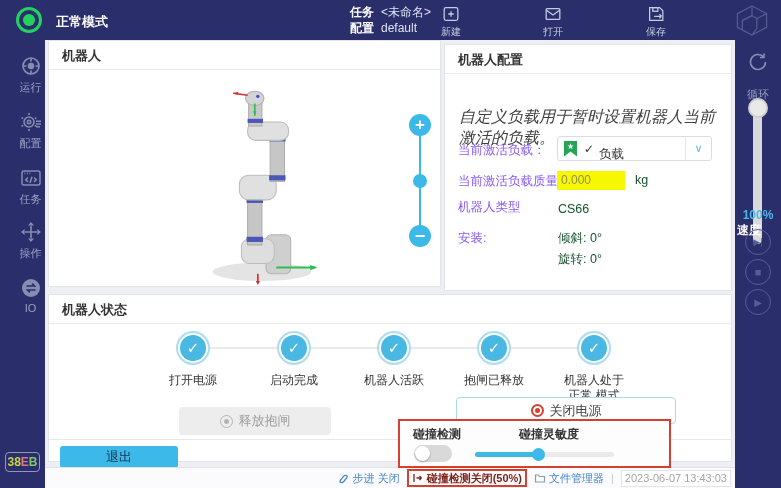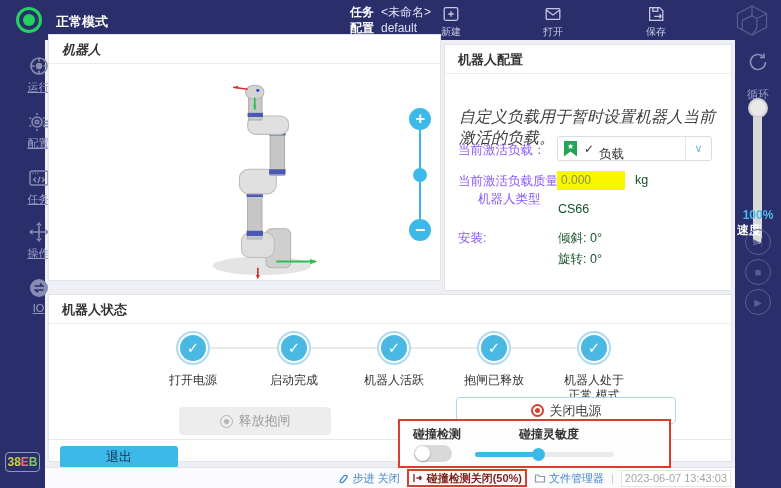--- a/index.html
+++ b/index.html
@@ -16,42 +16,42 @@
   .tb-row { display:flex; gap:7px; height:16px; line-height:16px; font-size:12px; color:#dfe2f2; }
   .tb-key { font-weight:bold; color:#fff; }
   .tb-action { position:absolute; top:4px; width:48px; text-align:center; color:#c7cbe2; cursor:pointer; }
   .tb-action svg { display:block; margin:0 auto; }
   .tb-action .lbl { font-size:10px; margin-top:1px; }
   .act-new { left:427px; } .act-open { left:529px; } .act-save { left:632px; }
   .brand-logo { position:absolute; left:733px; top:4px; }
 
   
   .sidebar { position:absolute; left:0; top:40px; width:45px; height:448px; background:#2a2e6b; }
-  .sb-item { position:absolute; left:16px; width:45px; text-align:center; color:#9297bd; cursor:pointer;text-decoration:underline; }
+  .sb-item { position:absolute; left:8px; width:45px; text-align:center; color:#9297bd; cursor:pointer; }
   .sb-item svg { display:block; margin:0 auto; }
   .sb-item .lbl { font-size:11px; margin-top:2px; color:#9aa0c6; }
   .sb-run{top:14px;} .sb-cfg{top:70px;} .sb-task{top:126px;} .sb-op{top:180px;} .sb-io{top:236px;}
   .badge { position:absolute; left:5px; top:412px; width:35px; height:20px; border:1px solid #9297bd; border-radius:4px; display:flex; align-items:center; justify-content:center; font-size:12px; font-weight:bold; letter-spacing:0; }
   .bc-y{color:#ccd23d;} .bc-r{color:#e0757f;} .bc-g{color:#7ec966;}
 
   
   .rightbar { position:absolute; left:735px; top:40px; width:46px; height:448px; background:#2a2e6b; }
   .rb-loop { position:absolute; left:0; top:10px; width:46px; text-align:center; color:#9297bd; cursor:pointer; }
   .rb-loop .lbl { font-size:11px; margin-top:9px; color:#9aa0c6; }
   .vtrack { position:absolute; left:18px; top:64px; width:9px; height:140px; background:#d9d9d9; border-radius:5px; }
   .vknob { position:absolute; left:13px; top:58px; width:20px; height:20px; background:#e9e9e9; border:2px solid #cfcfcf; border-radius:50%; cursor:grab; }
   .rb-speedval { position:absolute; left:0; top:168px; width:46px; text-align:center; color:#4db8e8; font-size:12px; font-weight:bold; }
   .rb-speedlbl { position:absolute; left:0; top:182px; width:28px; text-align:center; color:#fff; font-size:12px; font-weight:bold; }
   .rb-btn { position:absolute; left:10px; width:26px; height:26px; border:1px solid #595e92; border-radius:50%; color:#595e92; display:flex; align-items:center; justify-content:center; font-size:9px; cursor:pointer; }
   .rb-step{top:189px;} .rb-stop{top:219px; font-size:11px;} .rb-play{top:249px; font-size:10px;}
 
   
   .panel { position:absolute; background:#fff; border:1px solid #e2e4ea; }
   .panel-header { height:29px; line-height:29px; padding-left:13px; font-size:13px; font-weight:bold; color:#333; border-bottom:1px solid #ececec; }
-  .panel-robot { left:48px; top:34px; width:393px; height:247px;font-style:italic; }
+  .panel-robot { left:48px; top:40px; width:393px; height:247px; }
   .panel-config { left:444px; top:44px; width:288px; height:247px; }
   .panel-status { left:48px; top:294px; width:684px; height:168px; }
 
   
   .robot-svg { position:absolute; left:140px; top:44px; }
   .zline { position:absolute; left:370px; top:84px; width:2px; height:112px; background:#3cb9e8; }
   .zbtn { position:absolute; border-radius:50%; background:#3cb9e8; color:#fff; display:flex; align-items:center; justify-content:center; font-weight:bold; cursor:pointer; }
   .zplus { left:360px; top:73px; width:22px; height:22px; font-size:17px; }
   .zdot  { left:364px; top:133px; width:14px; height:14px; cursor:grab; }
   .zminus{ left:360px; top:184px; width:22px; height:22px; font-size:18px; }
@@ -268,21 +268,21 @@
       <span class="bm"><span>★</span></span>
       <span class="dd-check">✓</span>
       <span class="dd-text">负载</span>
       <span class="dd-caret">∨</span>
     </div>
 
     <div class="cfg-lbl" style="left:13px; top:128px;">当前激活负载质量：</div>
     <div class="mass-field">0.000</div>
     <div class="cfg-val" style="left:190px; top:128px;">kg</div>
 
-    <div class="cfg-lbl" style="left:13px; top:146px;margin-left:20px;">机器人类型</div>
+    <div class="cfg-lbl" style="left:13px; top:154px;">机器人类型</div>
     <div class="cfg-val" style="left:113px; top:157px;">CS66</div>
 
     <div class="cfg-lbl" style="left:13px; top:185px;">安装:</div>
     <div class="cfg-val" style="left:113px; top:185px;">倾斜: 0°</div>
     <div class="cfg-val" style="left:113px; top:206px;">旋转: 0°</div>
   </div>
 
   <div class="panel panel-status">
     <div class="panel-header">机器人状态</div>
     <div class="step-connector"></div>

